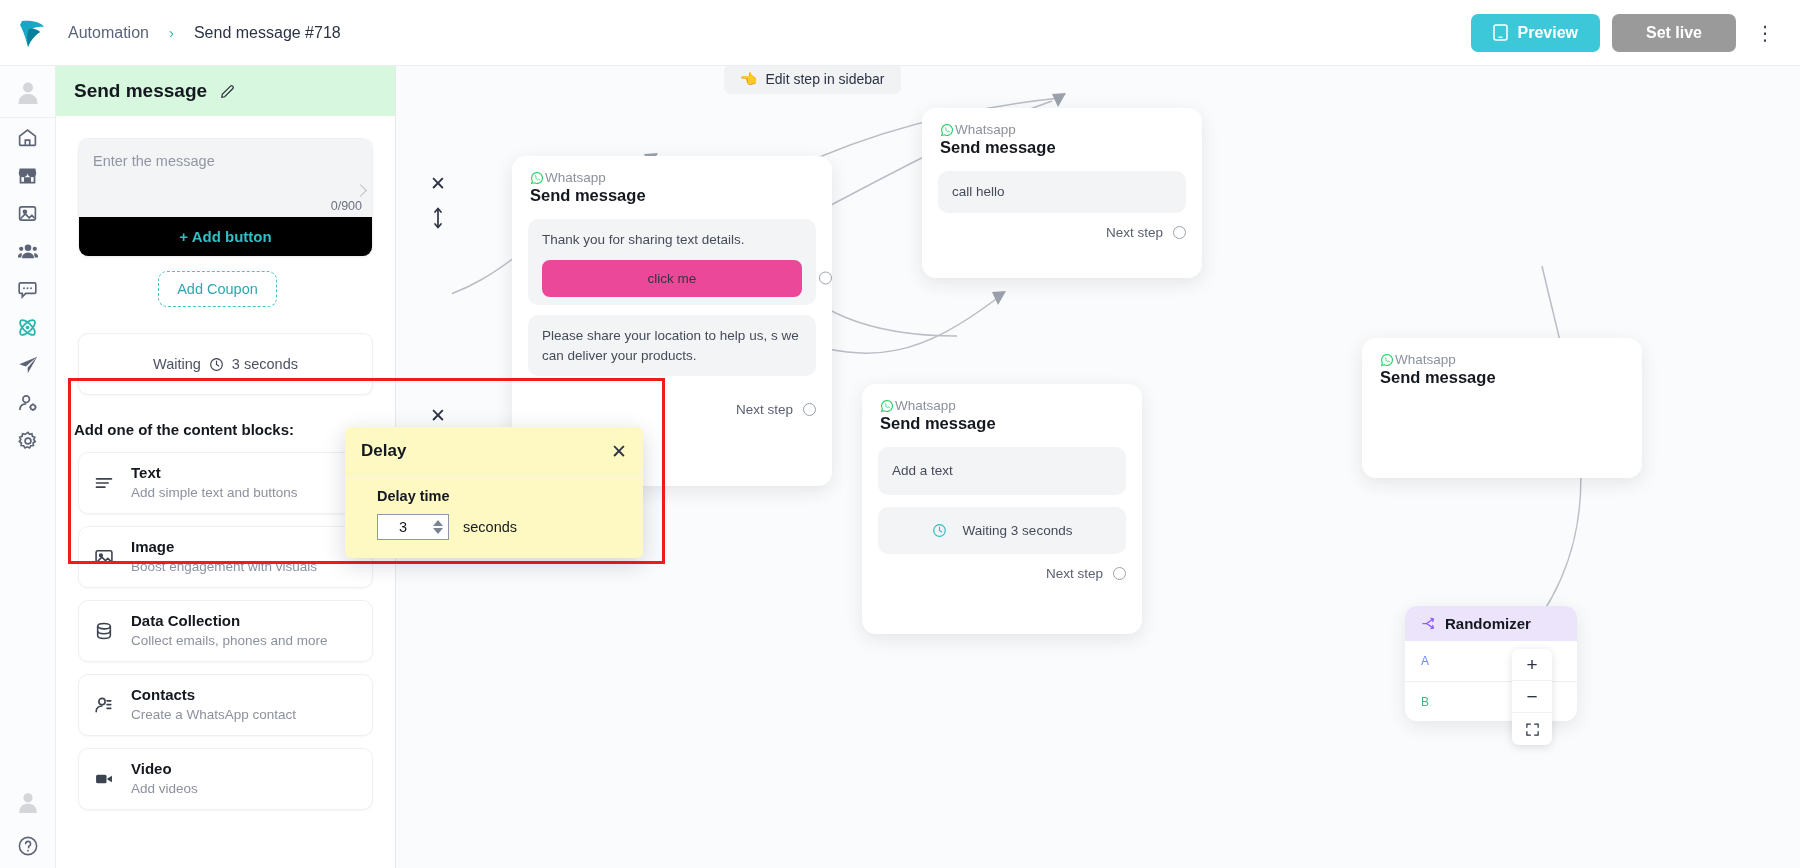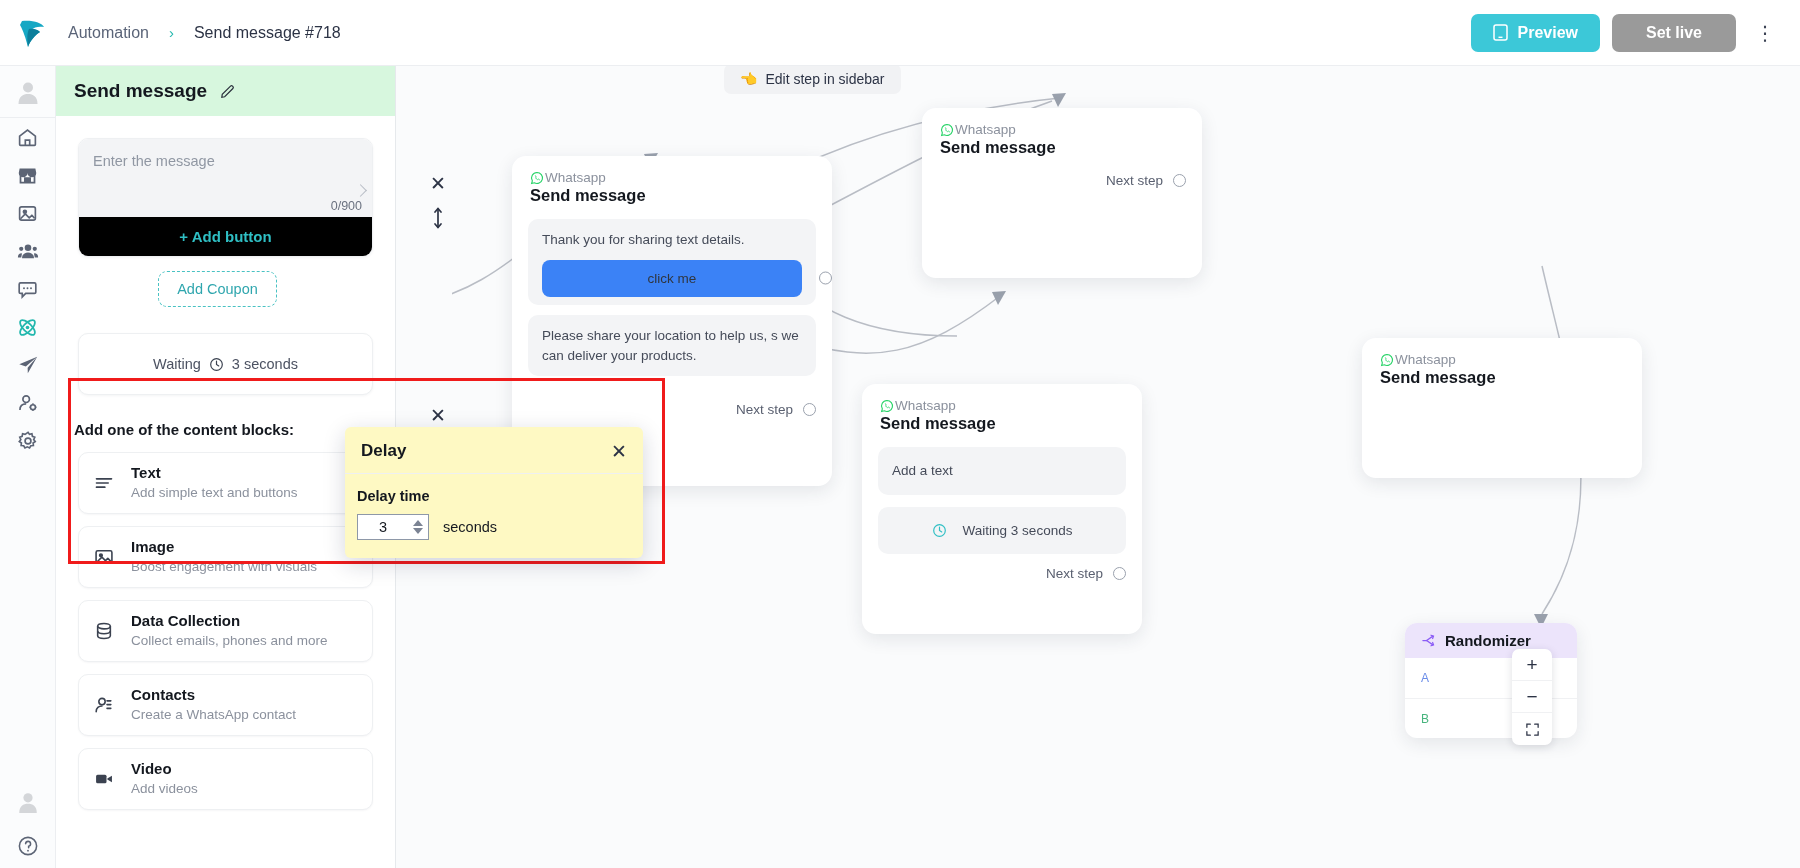--- a/index.html
+++ b/index.html
@@ -91,21 +91,21 @@
   #canvas { position:absolute; left:452px; top:66px; width:1348px; height:802px; background:#fafbfc; overflow:hidden; }
   #edges { position:absolute; left:0; top:0; width:1348px; height:802px; }
 
   .node { position:absolute; background:#fff; border-radius:14px; box-shadow:0 5px 18px rgba(25,35,60,.10); }
   .node-head { padding:14px 18px 4px 18px; }
   .node-chan { display:flex; align-items:center; gap:1px; font-size:13.5px; color:#8b919d; }
   .node-chan .wa { color:#25d366; display:flex; }
   .node-name { font-size:16.5px; font-weight:700; color:#14181f; margin-top:1px; }
   .bubble { background:#f3f4f6; border-radius:10px; margin:10px 16px 0 16px; padding:11px 14px;
             font-size:13.5px; color:#454b59; line-height:1.45; }
-  .bubble.white-btn { background:#3b82f6; border-radius:8px; margin:8px 8px 8px 8px; text-align:center;
+  .bubble.white-btn { background:#ec4899; border-radius:8px; margin:8px 8px 8px 8px; text-align:center;
                       padding:9px 0; font-size:13.5px; color:#30363f; }
   .bubble.center { text-align:left; }
   .bubble.center2 { text-align:center; display:flex; align-items:center; justify-content:center; gap:16px; }
   .bubble .clock-t { color:#2fbfc4; display:flex; }
   .nextstep { display:flex; align-items:center; justify-content:flex-end; gap:10px;
               font-size:13.5px; color:#5a6070; padding:12px 16px 12px 0; }
   .port { width:13px; height:13px; border-radius:50%; border:1.6px solid #9aa1ad; background:#fff; }
   .port.free { position:absolute; }
 
   
@@ -134,21 +134,21 @@
   #highlight { position:absolute; left:68px; top:378px; width:597px; height:186px;
                border:3px solid #f01b1b; z-index:40; pointer-events:none; }
 
   
   #delay-pop { position:absolute; left:345px; top:427px; width:298px; background:#fef9c3;
                border-radius:6px; box-shadow:0 6px 22px rgba(20,30,60,.18); z-index:45; }
   #delay-pop-head { display:flex; align-items:center; padding:14px 16px 12px 16px;
                     border-bottom:1px solid #eef0f2; }
   #delay-title { font-size:17px; font-weight:700; color:#14181f; }
   #delay-close { margin-left:auto; font-size:19px; color:#2c3345; cursor:pointer; line-height:1; }
-  #delay-body { padding:14px 16px 18px 12px; }
+  #delay-body { padding:14px 16px 18px 32px; }
   #delay-label { font-size:14.5px; font-weight:700; color:#14181f; }
   #delay-row { display:flex; align-items:center; gap:14px; margin-top:10px; }
   #delay-input-wrap { position:relative; width:72px; height:26px; border:1px solid #8e98a8; background:#fff;
                       display:flex; align-items:center; }
   #delay-input { width:100%; height:100%; border:none; outline:none; font-family:inherit; font-size:14.5px;
                  text-align:center; padding-right:20px; color:#14181f; background:transparent; }
   #delay-spin { position:absolute; right:5px; top:50%; transform:translateY(-50%);
                 display:flex; flex-direction:column; gap:2px; cursor:pointer; }
   #delay-unit { font-size:14.5px; color:#14181f; }
 </style>
@@ -451,20 +451,23 @@
           <span class="wa">
             <svg width="14" height="14" viewBox="0 0 24 24" fill="none" stroke="currentColor" stroke-width="1.9">
               <path d="M12 2.6 a9.4 9.4 0 0 0-8 14.3 L2.8 21.4 L7.4 20.2 A9.4 9.4 0 1 0 12 2.6 Z"></path>
               <path d="M8.6 8.1 c.6-.2 1 .1 1.2 .6 l.6 1.4 c.2 .4 0 .7-.3 1 -.4 .4-.4 .7-.1 1.2 a6 6 0 0 0 2.6 2.3 c.5 .2 .8 .2 1.1-.2 .3-.4 .6-.6 1-.4 l1.4 .7 c.5 .2 .6 .7 .4 1.2" stroke-width="1.5"></path>
             </svg>
           </span>
           <span>Whatsapp</span>
         </div>
         <div class="node-name">Send message</div>
       </div>
+      <div class="bubble">
+        <span>call hello</span>
+      </div>
       <div class="nextstep">
         <span>Next step</span>
         <span class="port"></span>
       </div>
     </div>
 
     <div class="node" style="left:410px; top:318px; width:280px; height:250px;">
       <div class="node-head">
         <div class="node-chan">
           <span class="wa">
@@ -503,21 +506,21 @@
               <path d="M12 2.6 a9.4 9.4 0 0 0-8 14.3 L2.8 21.4 L7.4 20.2 A9.4 9.4 0 1 0 12 2.6 Z"></path>
               <path d="M8.6 8.1 c.6-.2 1 .1 1.2 .6 l.6 1.4 c.2 .4 0 .7-.3 1 -.4 .4-.4 .7-.1 1.2 a6 6 0 0 0 2.6 2.3 c.5 .2 .8 .2 1.1-.2 .3-.4 .6-.6 1-.4 l1.4 .7 c.5 .2 .6 .7 .4 1.2" stroke-width="1.5"></path>
             </svg>
           </span>
           <span>Whatsapp</span>
         </div>
         <div class="node-name">Send message</div>
       </div>
     </div>
 
-    <div id="randomizer" style="left:953px; top:557px; width:172px;">
+    <div id="randomizer" style="left:953px; top:540px; width:172px;">
       <div id="rnd-head">
         <span class="rico">
           <svg width="15" height="15" viewBox="0 0 24 24" fill="none" stroke="currentColor" stroke-width="2" stroke-linecap="round">
             <path d="M3 12 L9 12"></path>
               <path d="M9 12 L19 5"></path>
               <path d="M9 12 L19 19"></path>
             <path d="M16 3.6 L20 5 L18.6 8.8"></path>
               <path d="M16 20.4 L20 19 L18.6 15.2"></path>
           </svg>
         </span>

